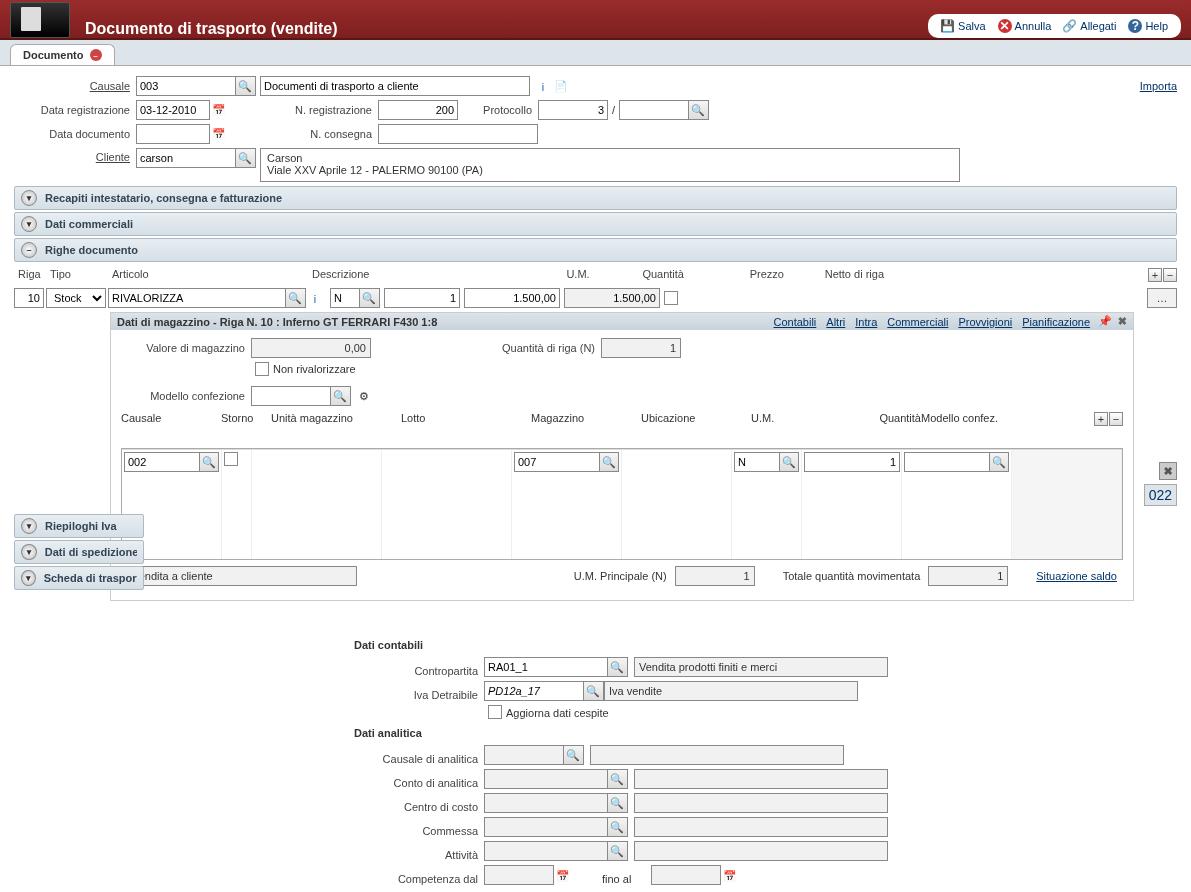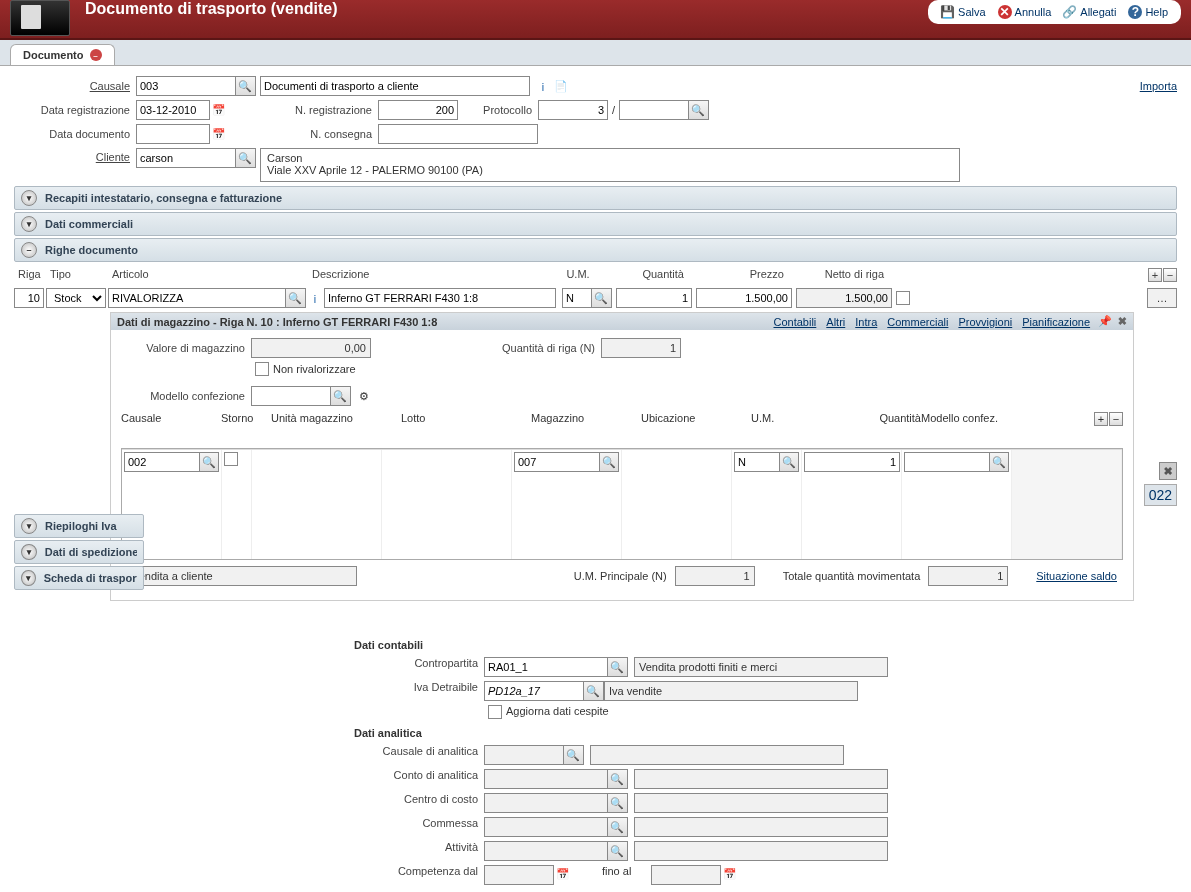--- a/index.html
+++ b/index.html
@@ -1,18 +1,18 @@
 <!DOCTYPE html>
 <html><head>
 <meta charset="utf-8">
 <style>
 * { box-sizing: border-box; margin: 0; padding: 0; font-family: Verdana, Arial, sans-serif; }
 body { background: #fff; font-size: 11px; color: #333; }
 
-.header-bar { background: linear-gradient(#9a2b2b, #7d1f1f); height: 40px; display: flex; align-items: flex-start; padding: 0 10px; border-bottom: 2px solid #5a1515; }
+.header-bar { background: linear-gradient(#9a2b2b, #7d1f1f); height: 40px; display: flex; align-items: flex-end; padding: 0 10px; border-bottom: 2px solid #5a1515; }
 .header-logo { width: 60px; height: 36px; background: linear-gradient(#333, #000); border: 1px solid #555; border-radius: 2px; margin-right: 15px; position: relative; }
 .header-logo::before { content: ""; position: absolute; top: 4px; left: 10px; width: 20px; height: 24px; background: #ddd; border-radius: 1px; }
 .header-title { color: #fff; font-size: 16px; font-weight: bold; flex: 1; }
 .header-toolbar { display: flex; gap: 2px; background: #fff; border-radius: 10px; padding: 3px 8px; }
 .toolbar-btn { display: flex; align-items: center; gap: 3px; padding: 2px 5px; cursor: pointer; font-size: 11px; color: #036; }
 .toolbar-btn .ic { width: 14px; height: 14px; display: inline-flex; align-items: center; justify-content: center; font-size: 12px; }
 .ic-save { color: #26a; }
 .ic-cancel { background: #c33; color: #fff; border-radius: 50%; font-size: 10px; font-weight: bold; }
 .ic-attach { color: #888; }
 .ic-help { background: #369; color: #fff; border-radius: 50%; font-size: 10px; font-weight: bold; }
@@ -53,21 +53,21 @@
 .wh-body { padding: 8px 10px; }
 .wh-gridwrap { border: 1px solid #aaa; margin-top: 20px; }
 .wh-grid-head { display: flex; background: #fff; font-size: 11px; padding: 2px 0; }
 .wh-grid-table { height: 110px; border-top: 1px solid #ddd; display: flex; }
 .wh-cell { border-right: 1px solid #eee; padding: 2px; }
 .wh-footer { display: flex; align-items: center; padding: 6px; gap: 8px; }
 
 .checkbox { width: 14px; height: 14px; border: 1px solid #888; display: inline-block; background: #fff; vertical-align: middle; }
 .right-form { margin-left: 200px; padding: 10px; }
 .right-form h4 { font-size: 11px; font-weight: bold; color: #333; margin: 8px 0 6px; }
-.rf-row { display: flex; align-items: flex-start; margin-bottom: 4px; }
+.rf-row { display: flex; align-items: flex-end; margin-bottom: 4px; }
 .rf-label { width: 130px; text-align: right; padding-right: 6px; font-size: 11px; color: #444; }
 
 .float-tag { position: absolute; right: 0; background: #dde4ea; border: 1px solid #aaa; padding: 2px 4px; font-size: 14px; color: #036; }
 .float-close { position: absolute; right: 0; width: 18px; height: 18px; background: #ccc; border: 1px solid #888; display: flex; align-items: center; justify-content: center; font-weight: bold; color: #555; cursor: pointer; }
 
 .display-box { border: 1px solid #888; background: #f1f1f1; height: 20px; padding: 2px 4px; font-size: 11px; display: inline-flex; align-items: center; }
 </style>
 </head>
 <body>
 
@@ -175,21 +175,20 @@
   </div>
 
   <div class="grid-row">
     <input class="input right" style="width: 30px;" value="10">
     <select class="input" style="width:60px;margin-left:2px">
       <option>Stock</option>
     </select>
     <input class="input" style="width: 178px; margin-left: 2px;" value="RIVALORIZZA">
     <div class="lookup-btn">🔍</div>
     <span class="icon-btn" style="color:#26a">ℹ</span>
-    <input class="input" style="width: 232px;" value="Inferno GT FERRARI F430 1:8">
     <input class="input red-marker" style="width: 30px; margin-left: 6px;" value="N">
     <div class="lookup-btn">🔍</div>
     <input class="input right" style="width: 76px; margin-left: 4px;" value="1">
     <input class="input right" style="width: 96px; margin-left: 4px;" value="1.500,00">
     <input class="input right readonly" style="width: 96px; margin-left: 4px;" value="1.500,00">
     <span class="checkbox" style="margin-left:4px"></span>
     <div class="display-box" style="margin-left:auto;width:30px;justify-content:center">…</div>
   </div>
 
   <div style="position:relative">

